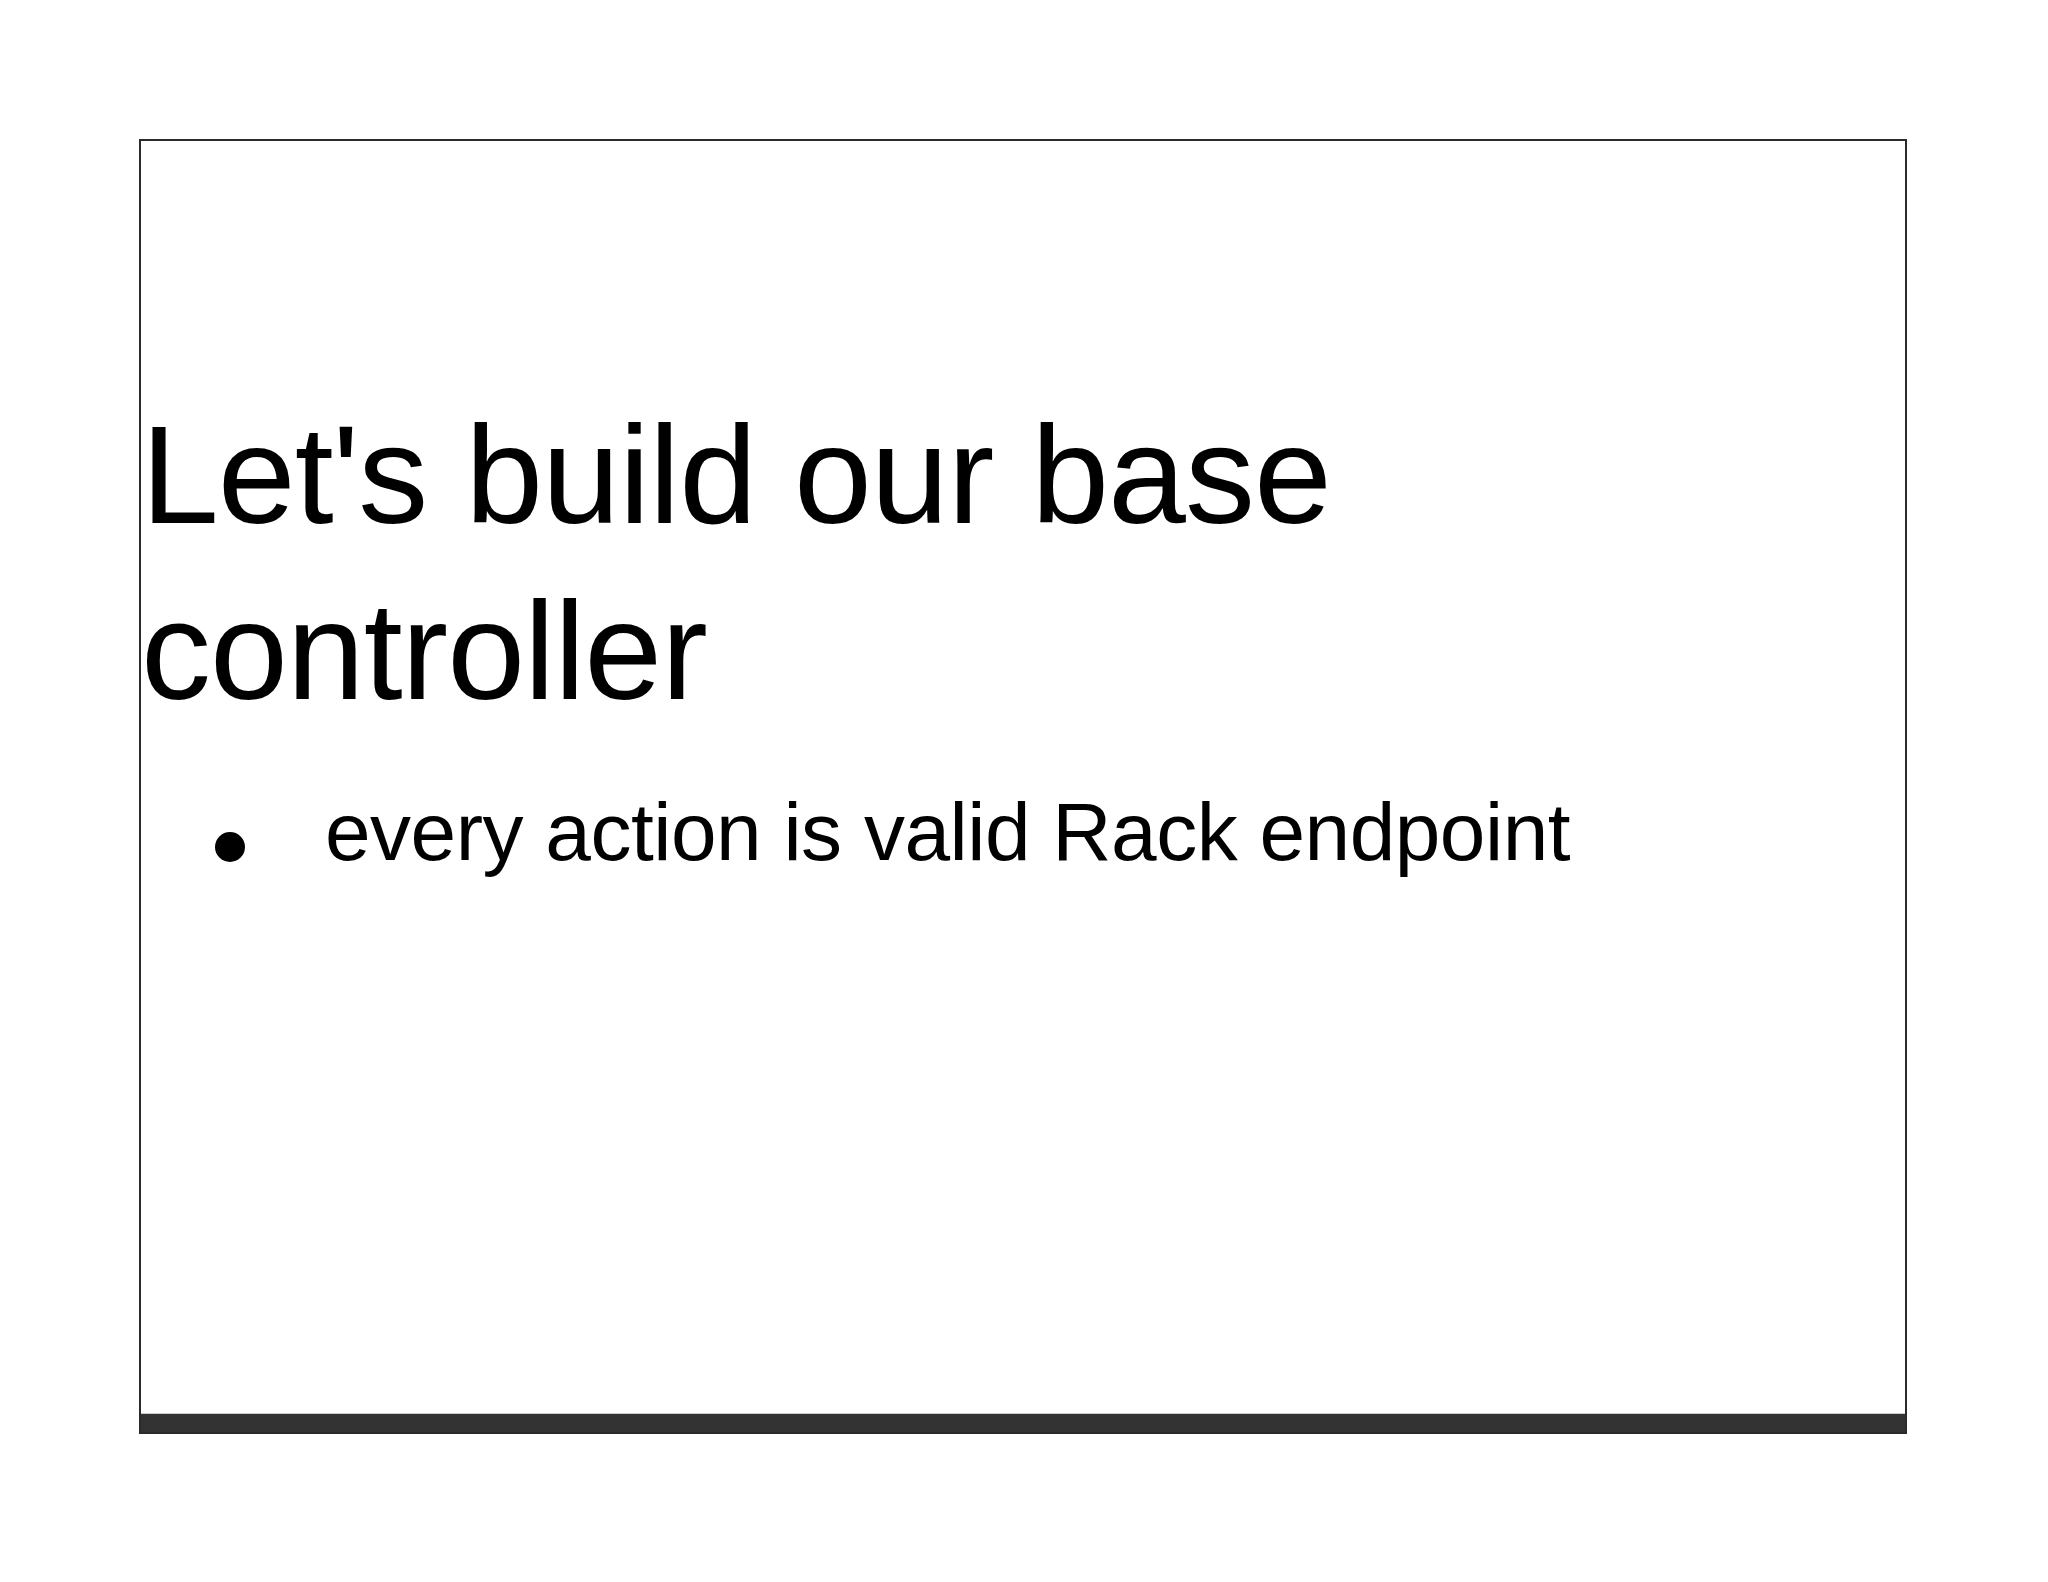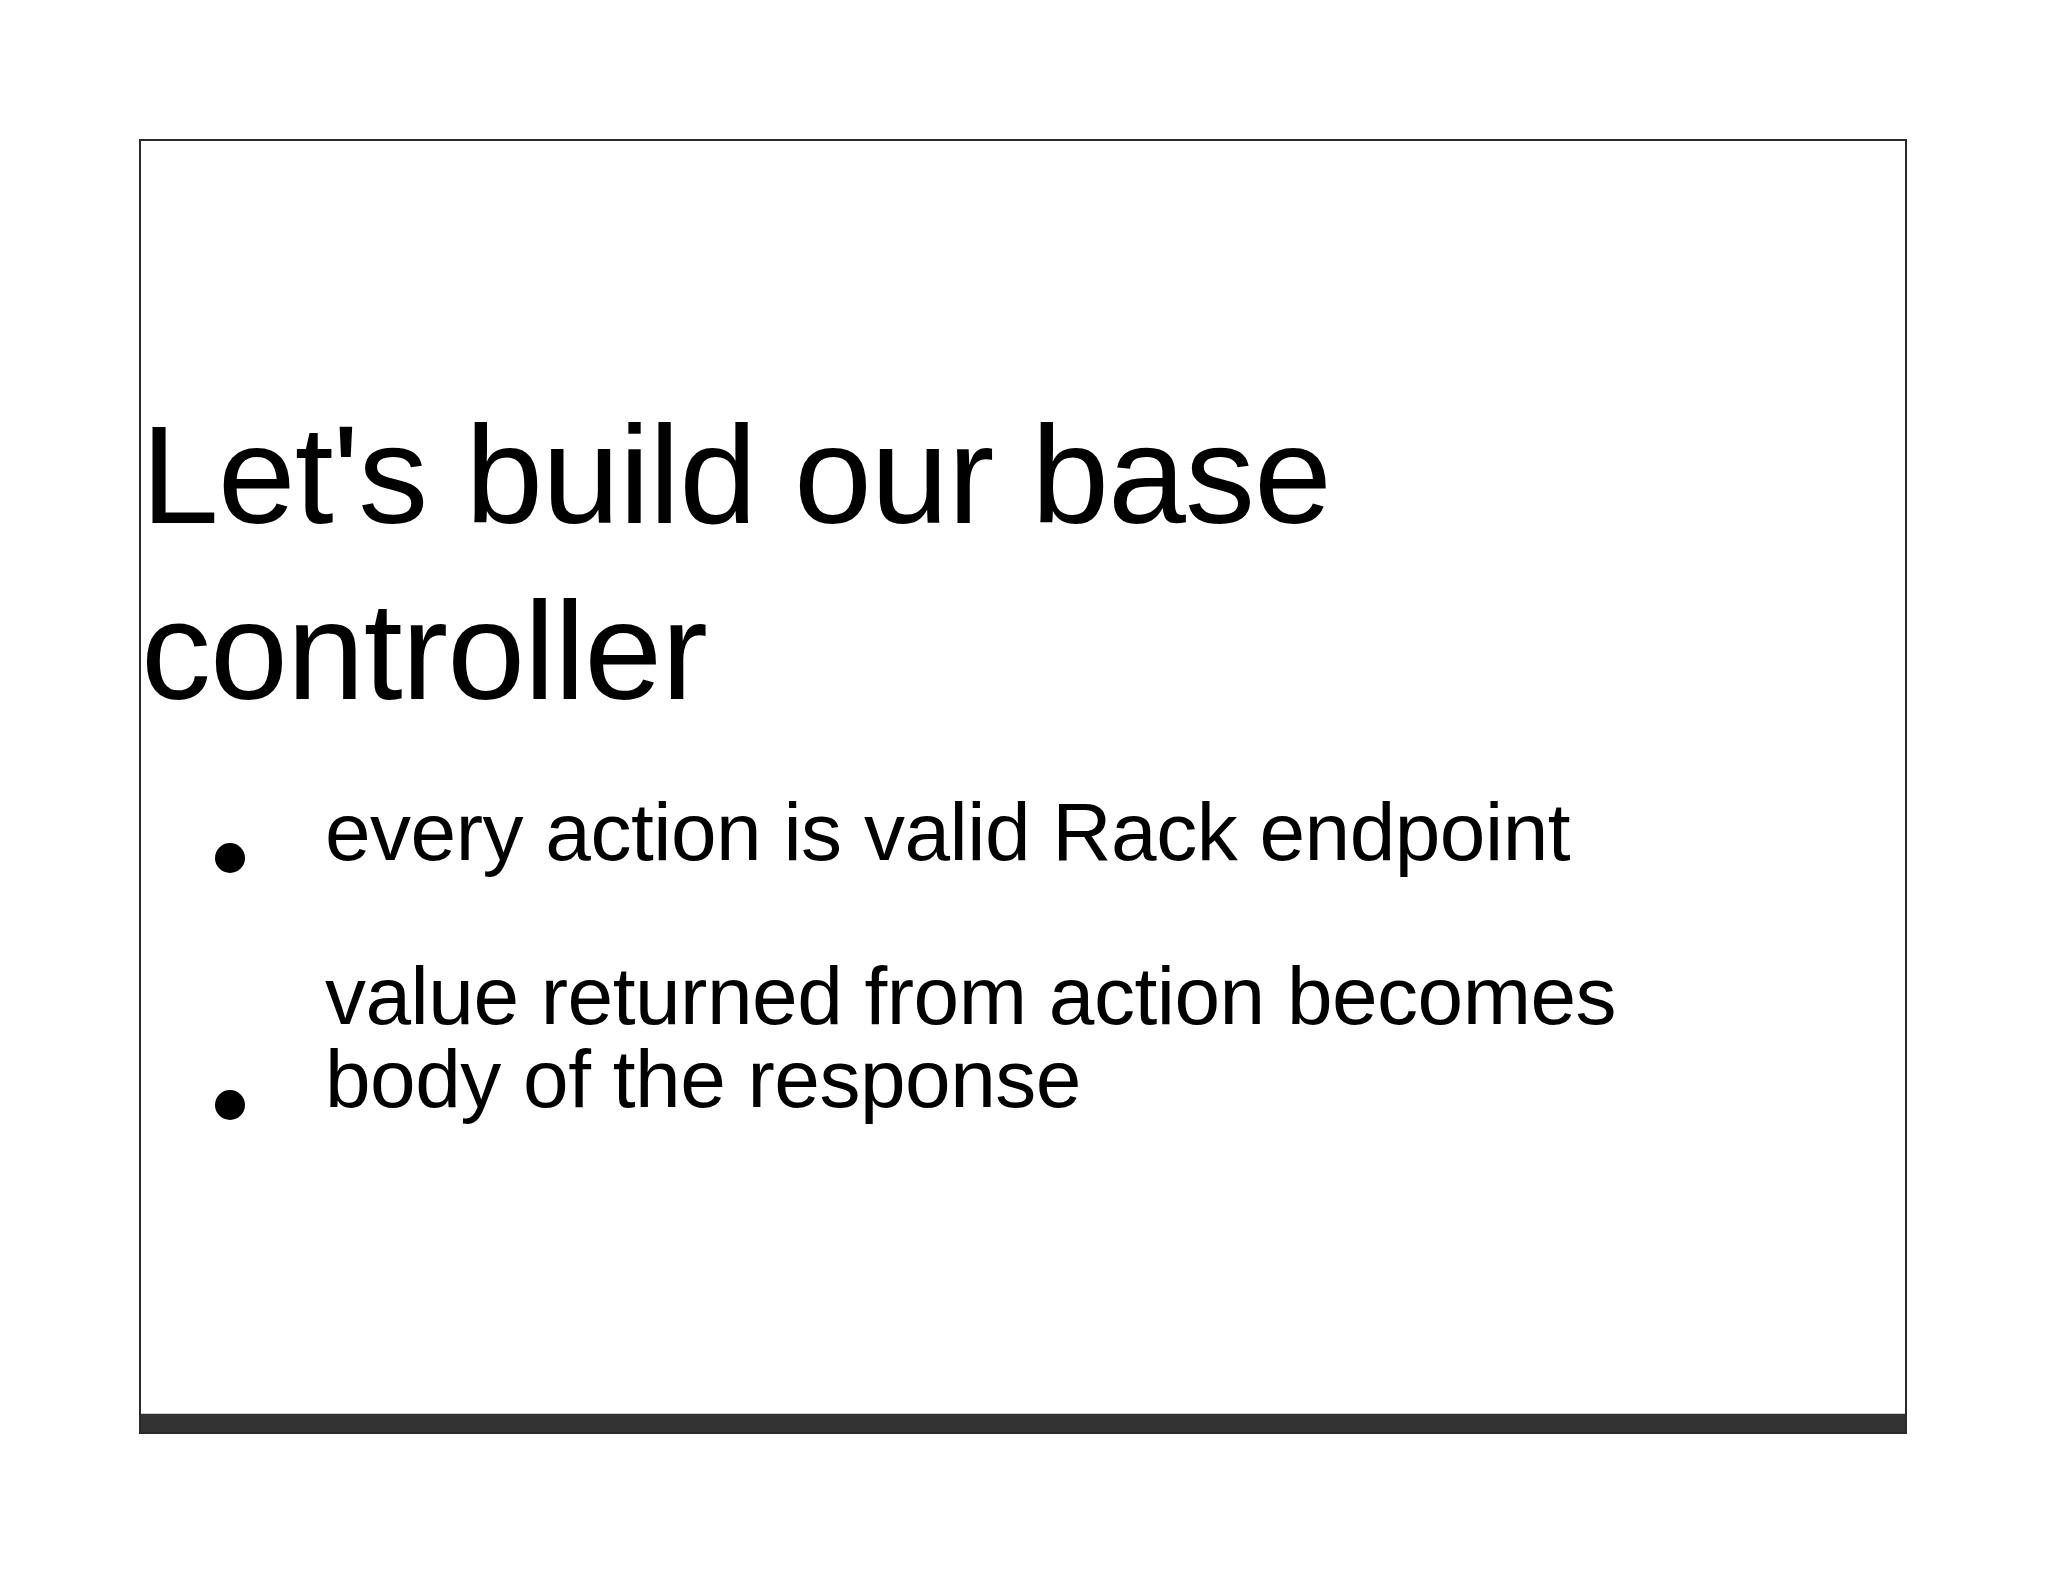--- a/index.html
+++ b/index.html
@@ -39,21 +39,21 @@
     letter-spacing: -1px;
   }
   .bullet-list {
     position: absolute;
     left: 74px;
     right: 70px;
     top: 649px;
   }
   .bullet-item {
     display: flex;
-    align-items: flex-end;
+    align-items: center;
     margin-bottom: 81px;
   }
   .bullet-dot {
     flex: 0 0 30px;
     width: 30px;
     height: 30px;
     margin-top: 30px;
     margin-right: 80px;
     border-radius: 50%;
     background: #000000;
@@ -85,23 +85,18 @@
     <div class="slide-title">Let's build our base
 controller</div>
 
     <div class="bullet-list">
 
       <div class="bullet-item">
         <span class="bullet-dot"></span>
         <span class="bullet-text">every action is valid Rack endpoint</span>
       </div>
 
-      <div class="bullet-item">
-        <span class="bullet-dot"></span>
-        <span class="bullet-text">value returned from action becomes
-body of the response</span>
-      </div>
 
     </div>
 
     <div class="footer-bar"></div>
   </div>
 </div>
 
 </body></html>

